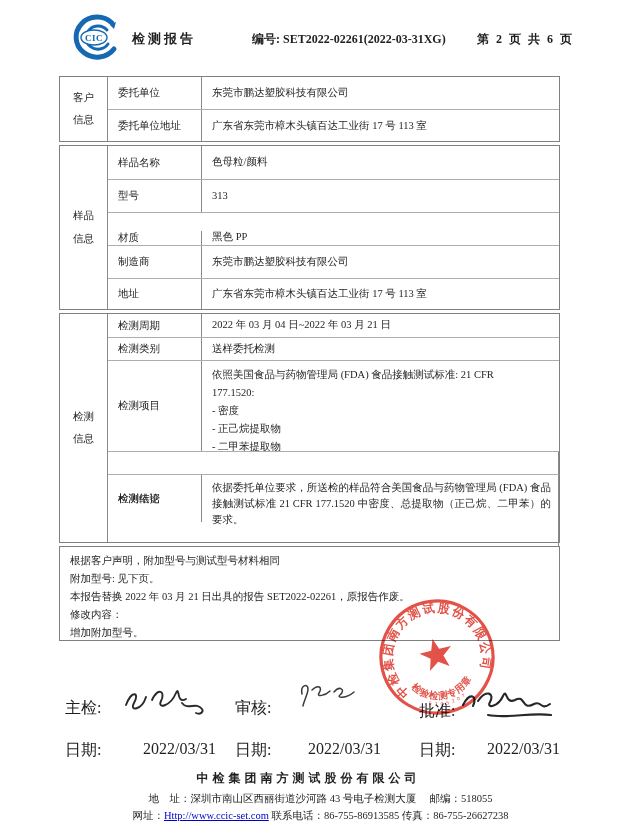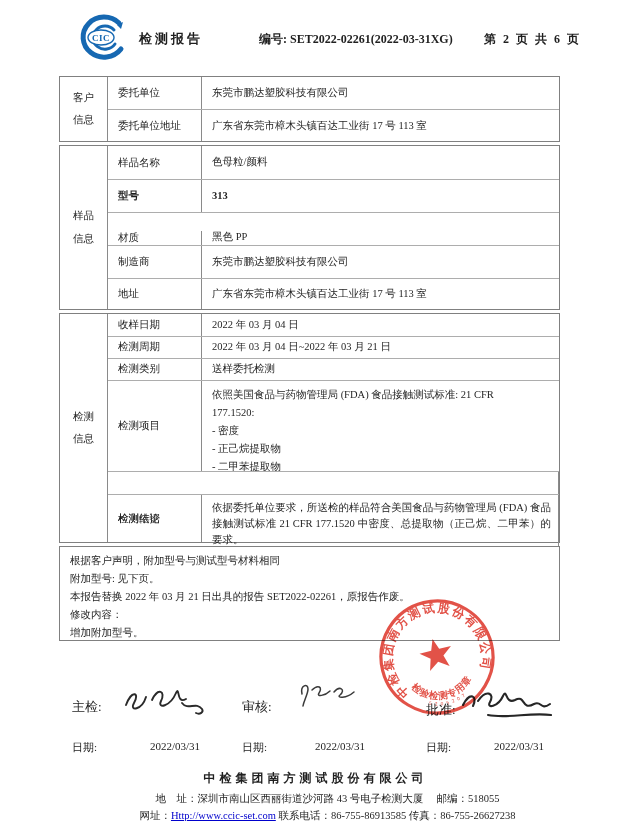--- a/index.html
+++ b/index.html
@@ -1,21 +1,21 @@
 <!DOCTYPE html>
 <html><head>
 <meta charset="utf-8">
 <style>
   html,body{margin:0;padding:0;}
   body{
     width:617px;height:840px;background:#ffffff;position:relative;overflow:hidden;
     font-family:"Liberation Serif","DejaVu Serif",serif;color:#1f1f1f;
     -webkit-font-smoothing:antialiased;
   }
-  .abs{position:absolute;margin-left:7px;}
+  .abs{position:absolute;}
   
   .hdr-title{font-weight:bold;font-size:13px;letter-spacing:3px;}
   .hdr-no{font-weight:bold;font-size:12px;}
   .hdr-page{font-weight:bold;font-size:12px;letter-spacing:2px;}
   
   .sec{
     position:absolute;left:59px;width:501px;box-sizing:border-box;
     border:1px solid #808080;display:flex;background:#fff;
   }
   .sec-label{
@@ -28,22 +28,22 @@
   .row:first-child{border-top:none;}
   .cell{box-sizing:border-box;display:flex;align-items:center;font-size:10.5px;min-width:0;}
   .cell.field{flex:0 0 94px;border-right:1px solid #8a8a8a;padding-left:10px;}
   .cell.value{flex:1;padding-left:10px;padding-right:8px;line-height:1.55;}
   .cell.top{align-items:flex-start;padding-top:5px;}
   .pre{white-space:pre-line;}
   .notes-body{
     flex:1;padding:5px 10px 0 10px;font-size:10.5px;line-height:1.72;white-space:pre-line;
   }
   
-  .sig-label{font-size:13px;}
-  .sig-date{font-size:11px;}
+  .sig-label{font-size:16px;}
+  .sig-date{font-size:16px;}
   .sig-svg{position:absolute;}
   
   .stamp{position:absolute;left:377px;top:596px;width:120px;height:122px;
          opacity:.85;mix-blend-mode:multiply;pointer-events:none;}
   
   .foot{left:0;width:617px;text-align:center;}
   .foot-company{font-weight:bold;font-size:12px;letter-spacing:4px;}
   .foot-line{font-size:10.5px;padding-left:12px;}
   .foot-link{color:#0000cc;text-decoration:underline;}
 </style>
@@ -84,21 +84,21 @@
 </div>
 
 <div class="sec" style="top:145px;height:165px;">
   <div class="sec-label">样品
 信息</div>
   <div class="sec-rows">
     <div class="row" style="height:33px;">
       <div class="cell field">样品名称</div>
       <div class="cell value">色母粒/颜料</div>
     </div>
-    <div class="row" style="height:33px;font-weight:bold;">
+    <div class="row" style="height:33px;">
       <div class="cell field">型号</div>
       <div class="cell value">313</div>
     </div>
     <div class="row" style="height:33px;align-items:flex-end;">
       <div class="cell field">材质</div>
       <div class="cell value">黑色 PP</div>
     </div>
     <div class="row" style="height:33px;">
       <div class="cell field">制造商</div>
       <div class="cell value">东莞市鹏达塑胶科技有限公司</div>
@@ -107,24 +107,20 @@
       <div class="cell field">地址</div>
       <div class="cell value">广东省东莞市樟木头镇百达工业街 17 号 113 室</div>
     </div>
   </div>
 </div>
 
 <div class="sec" style="top:313px;height:230px;">
   <div class="sec-label">检测
 信息</div>
   <div class="sec-rows">
-    <div class="row" style="height:23px;">
-      <div class="cell field">收样日期</div>
-      <div class="cell value">2022 年 03 月 04 日</div>
-    </div>
     <div class="row" style="height:23px;">
       <div class="cell field">检测周期</div>
       <div class="cell value">2022 年 03 月 04 日~2022 年 03 月 21 日</div>
     </div>
     <div class="row" style="height:23px;">
       <div class="cell field">检测类别</div>
       <div class="cell value">送样委托检测</div>
     </div>
     <div class="row" style="height:91px;">
       <div class="cell field">检测项目</div>

